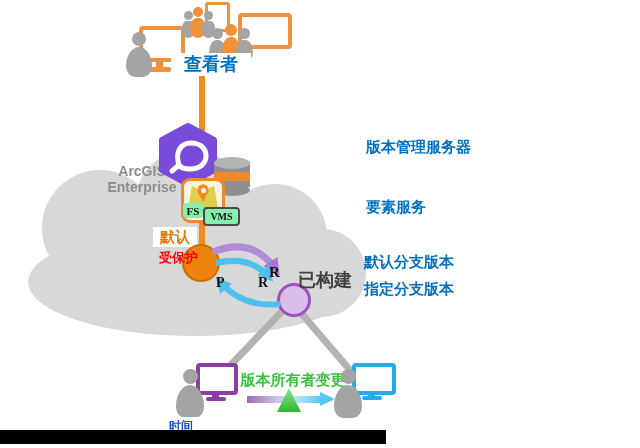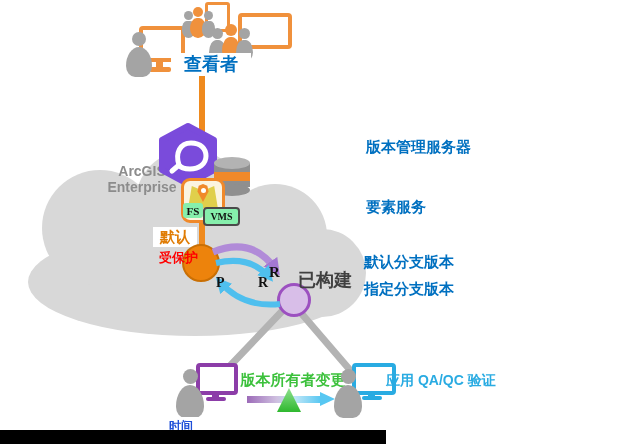--- a/index.html
+++ b/index.html
@@ -152,17 +152,16 @@
   <div class="abs" style="left:320px;top:392px;width:0;height:0;border-top:7.5px solid transparent;border-bottom:7.5px solid transparent;border-left:15px solid #57C7F2;"></div>
   <div class="abs" style="left:277px;top:388px;width:24px;height:24px;background:linear-gradient(180deg,#8FE08F,#2EB82E);clip-path:polygon(50% 0%,0% 100%,100% 100%);"></div>
 
   <div class="monitor" style="left:352px;top:363px;width:36px;height:24px;border-color:#29ABE2;"></div>
   <div class="abs" style="left:368px;top:391px;width:7px;height:5px;background:#29ABE2;"></div>
   <div class="abs" style="left:362px;top:396px;width:20px;height:4px;background:#29ABE2;border-radius:2px;"></div>
   <div class="person gray" style="left:334px;top:369px;">
     <div class="head" style="width:15px;height:15px;"></div>
       <div class="body" style="width:28px;height:33px;"></div>
   </div>
-  <div class="lbl" style="left:386px;top:372px;font-size:14px;color:#29ABE2;">应用 QA/QC 验证</div>
 
   <div class="abs" style="left:0;top:430px;width:386px;height:14px;background:#000;"></div>
 
 </div>
 
 </body></html>

